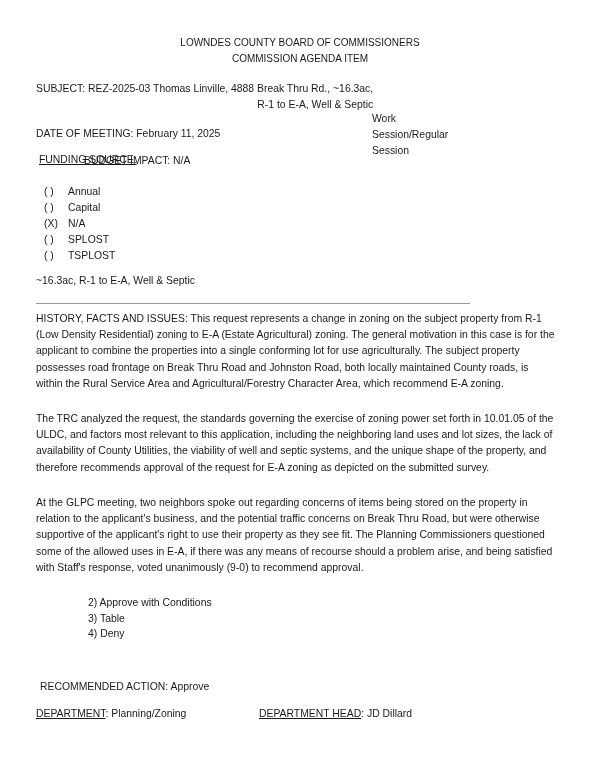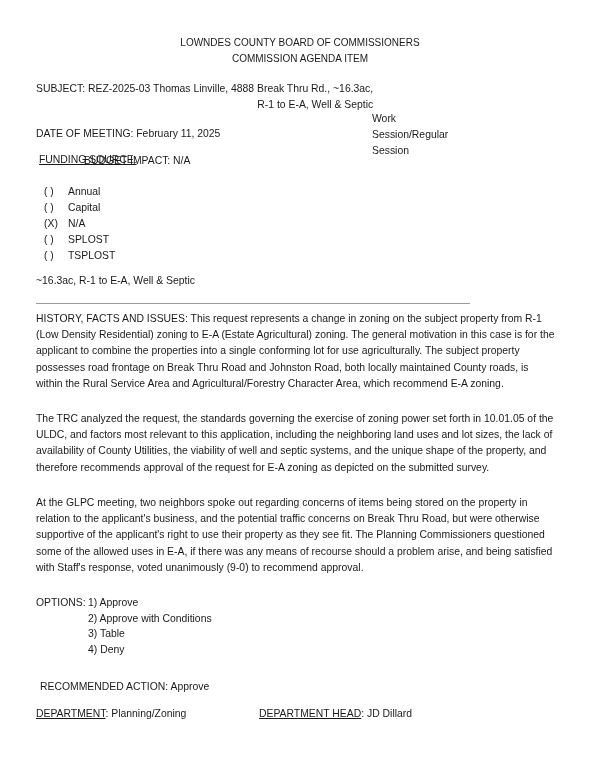--- a/index.html
+++ b/index.html
@@ -112,24 +112,20 @@
 </div>
 
 <div class="divider"></div>
 
 <div class="para p1">HISTORY, FACTS AND ISSUES: This request represents a change in zoning on the subject property from R-1 (Low Density Residential) zoning to E-A (Estate Agricultural) zoning.  The general motivation in this case is for the applicant to combine the properties into a single conforming lot for use agriculturally. The subject property possesses road frontage on Break Thru Road and Johnston Road, both locally maintained County roads, is within the Rural Service Area and Agricultural/Forestry Character Area, which recommend E-A zoning.</div>
 <div class="para p2">The TRC analyzed the request, the standards governing the exercise of zoning power set forth in 10.01.05 of the ULDC, and factors most relevant to this application, including the neighboring land uses and lot sizes, the lack of availability of County Utilities, the viability of well and septic systems, and the unique shape of the property, and therefore recommends approval of the request for E-A zoning as depicted on the submitted survey.</div>
 <div class="para p3">At the GLPC meeting, two neighbors spoke out regarding concerns of items being stored on the property in relation to the applicant's business, and the potential traffic concerns on Break Thru Road, but were otherwise supportive of the applicant's right to use their property as they see fit. The Planning Commissioners questioned some of the allowed uses in E-A, if there was any means of recourse should a problem arise, and being satisfied with Staff's response, voted unanimously (9-0) to recommend approval.</div>
 
 <div class="abs options">
   <div class="options-row">
-    <span class="options-label">OPTIONS:</span>
-    <span>1) Approve</span>
-  </div>
-  <div class="options-row">
     <span class="options-label"></span>
     <span>2) Approve with Conditions</span>
   </div>
   <div class="options-row">
     <span class="options-label"></span>
     <span>3) Table</span>
   </div>
   <div class="options-row">
     <span class="options-label"></span>
     <span>4) Deny</span>

